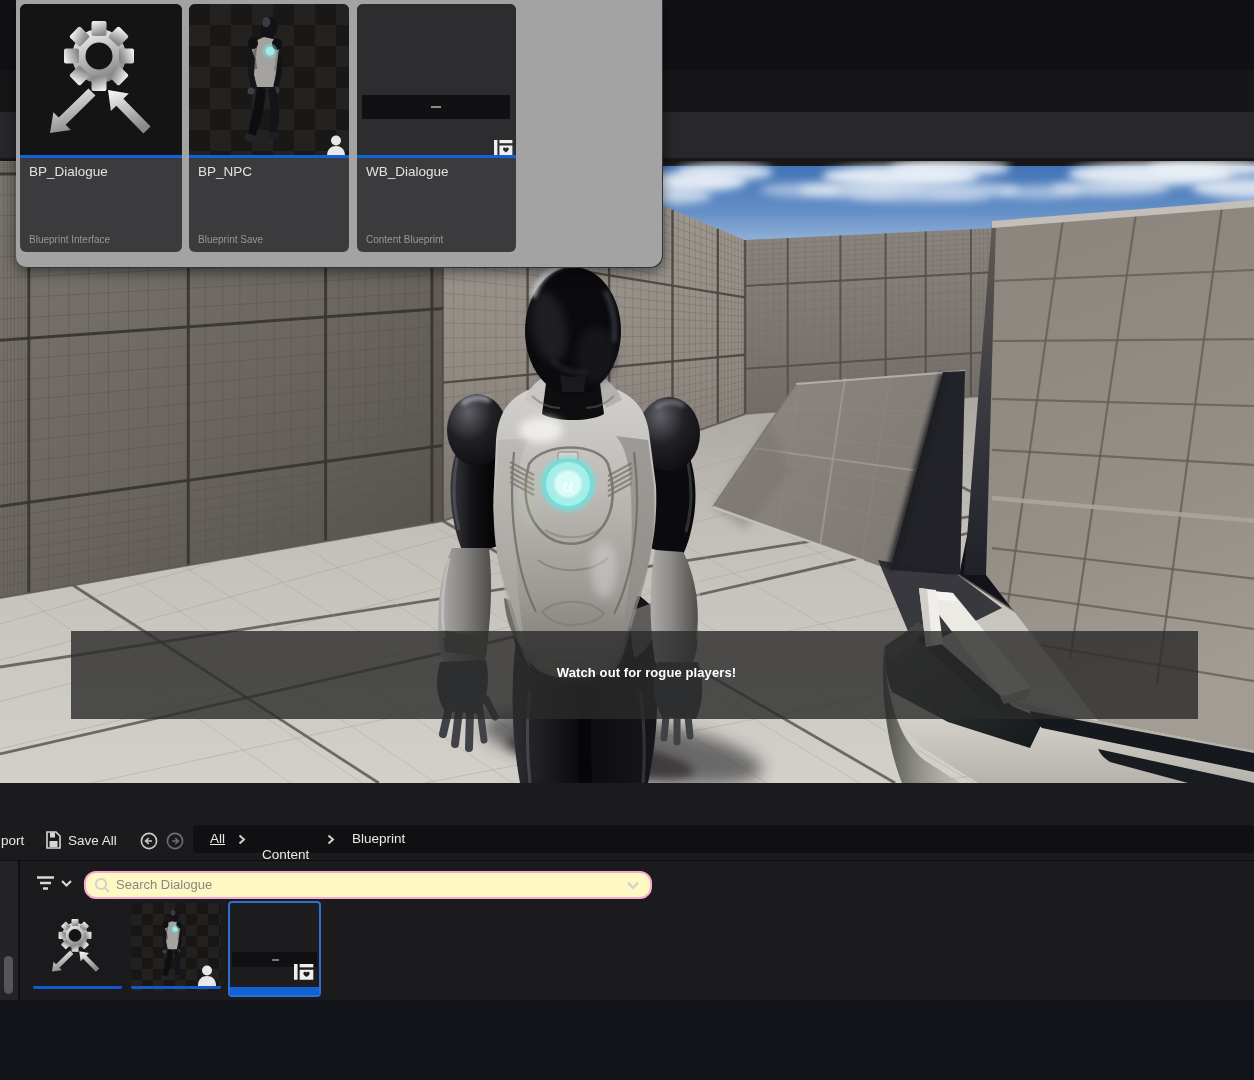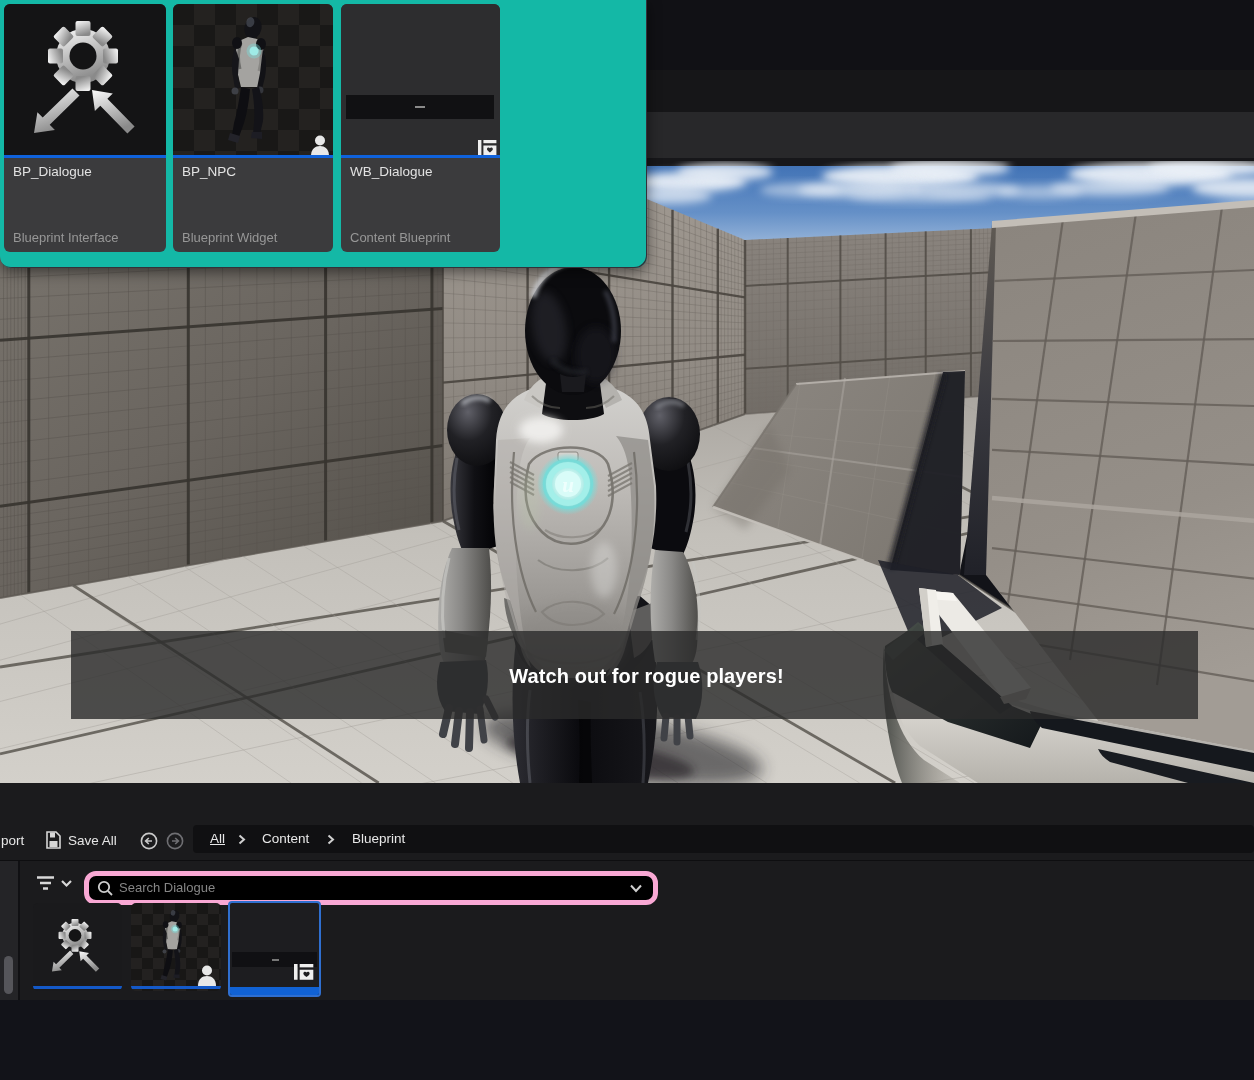--- a/index.html
+++ b/index.html
@@ -7,45 +7,45 @@
 #stage{position:relative;width:1254px;height:1080px;}
 
 #band1{left:0;top:0;width:1254px;height:70px;background:#111115;}
 #band2{left:0;top:70px;width:1254px;height:42px;background:#161618;}
 #band3{left:0;top:112px;width:1254px;height:46px;background:#28282a;}
 #band4{left:0;top:158px;width:1254px;height:8px;background:#17171a;}
 
 #vp{left:0;top:161px;width:1254px;height:622px;}
 #subt{left:71px;top:631px;width:1127px;height:88px;background:rgba(43,43,43,0.80);}
 #subt span{position:absolute;left:0;right:0;top:34px;text-align:center;color:#fff;
-font-weight:bold;font-size:20px;letter-spacing:0.1px;padding-left:24px;}
+font-weight:bold;font-size:13px;letter-spacing:0.1px;padding-left:24px;}
 
-#popup{left:0;top:0;width:647px;height:268px;background:#14b8a6;border-radius:0 0 12px 12px;
+#popup{left:16px;top:0;width:647px;height:268px;background:#a3a3a3;border-radius:0 0 12px 12px;
 box-shadow:0 4px 14px rgba(0,0,0,0.5), inset -1px -1px 0 #32323a;}
 .card{position:absolute;top:4px;height:248px;background:#3b3b3d;border-radius:6px;overflow:hidden;}
 .thumb{position:absolute;left:0;top:0;right:0;height:151px;}
 .bline{position:absolute;left:0;top:151px;right:0;height:3px;background:#0f62dc;}
 .cname{position:absolute;left:9px;top:160px;font-size:13.5px;color:#e2e2e2;}
-.ctype{position:absolute;left:9px;bottom:7px;font-size:13px;color:#979797;}
+.ctype{position:absolute;left:9px;bottom:7px;font-size:10px;color:#979797;}
 #c1{left:4px;width:162px;} #c2{left:173px;width:160px;} #c3{left:341px;width:159px;}
 #c1 .thumb{background:#141415;}
 #c2 .thumb{background:repeating-conic-gradient(#242220 0% 25%, #191817 0% 50%) 0 0/42px 42px;}
 #c3 .thumb{background:#2d2d2f;}
 #wprev{position:absolute;left:5px;top:91px;width:148px;height:24px;background:#111113;}
 #wprev i{position:absolute;left:69px;top:11px;width:10px;height:2px;background:#8a8a8a;}
 
 #bot{left:0;top:783px;width:1169px;height:297px;background:#121318;}
 #cb{position:absolute;left:0;top:0;width:1254px;height:217px;background:#1b1b1d;}
 #toolrow{position:absolute;left:0;top:0;width:1254px;height:77px;}
 #crumb{position:absolute;left:193px;top:42px;width:1061px;height:28px;background:#101012;border-radius:4px;}
 .ctext{position:absolute;top:6px;font-size:13.5px;color:#e8e8e8;}
 #row2sep{position:absolute;left:0;top:77px;width:1254px;height:1px;background:#0e0e10;}
 #leftstrip{position:absolute;left:0;top:78px;width:18px;height:139px;background:#242427;border-right:2px solid #101013;}
 #scrollpill{position:absolute;left:4px;top:173px;width:9px;height:38px;border-radius:5px;background:#55555a;}
-#searchpill{position:absolute;left:84px;top:88px;width:564px;height:24px;border-radius:12px;background:#000000;border:5px solid #f9a8d4;}
+#searchpill{position:absolute;left:84px;top:88px;width:564px;height:24px;border-radius:12px;background:#fef9c3;border:2px solid #f9a8d4;}
 #searchtext{position:absolute;left:30px;top:4px;font-size:13px;color:#868686;}
 .tcard{position:absolute;top:120px;height:88px;background:#1a1a1c;border-radius:5px;overflow:hidden;}
 .tblue{position:absolute;left:0;bottom:2px;right:0;height:3px;background:#1459c8;}
 #t1{left:33px;width:89px;} #t2{left:131px;width:90px;}
 #t2{background:repeating-conic-gradient(#232120 0% 25%, #181716 0% 50%) 0 0/22px 22px;}
 #t3{left:228px;top:118px;width:89px;height:92px;background:#1d1d20;border:2px solid #2f6fd0;border-radius:4px;}
 #t3 .band{position:absolute;left:2px;top:49px;right:2px;height:15px;background:#101013;}
 #t3 .band i{position:absolute;left:40px;top:7px;width:7px;height:2px;background:#777;}
 #t3 .bar{position:absolute;left:0;bottom:0;right:0;height:8px;background:#1162d4;}
 #botdark{position:absolute;left:0;top:217px;width:1254px;height:80px;background:#121319;}
@@ -616,21 +616,21 @@
 <circle cx="27" cy="34" r="4.5" fill="#b7f3ef"></circle>
 <circle cx="27" cy="34" r="7.5" fill="#7adfdb" opacity="0.4"></circle>
 </g>
             <g transform="translate(138,131) scale(1.0)" fill="#e8e8e8">
               <circle cx="9" cy="5.5" r="5"></circle>
               <path d="M0,21 C0,14 4,11 9,11 C14,11 18,14 18,21 Z"></path>
             </g>
           </svg></div>
   <div class="bline"></div>
         <div class="cname">BP_NPC</div>
-        <div class="ctype">Blueprint Widget</div>
+        <div class="ctype">Blueprint Save</div>
       </div>
  <div class="card" id="c3">
         <div class="thumb"><div id="wprev">
             <i></i>
           </div>
    <svg width="159" height="151">
             <g transform="translate(137,136) scale(1.0)" fill="#efefef">
               <rect x="0" y="0" width="3.4" height="15"></rect>
               <rect x="5.4" y="0" width="13" height="3.2"></rect>
               <path d="M5.4,5.4 h13 v9.6 h-13 Z M11.9,8.2 c-0.8,-1.4 -3,-0.8 -3,0.8 c0,1.2 1.8,2.6 3,3.4 c1.2,-0.8 3,-2.2 3,-3.4 c0,-1.6 -2.2,-2.2 -3,-0.8 Z" fill-rule="evenodd"></path>
@@ -658,21 +658,21 @@
           </svg>
    <svg class="abs" style="left:166px;top:49px;" width="18" height="18">
      <circle cx="9" cy="9" r="7.6" fill="none" stroke="#6f6f73" stroke-width="1.6"></circle>
      <path d="M6,9 H11.6 M9.2,6 L12.4,9 L9.2,12" stroke="#6f6f73" stroke-width="1.6" fill="none"></path>
           </svg>
    <div id="crumb">
      <div class="ctext" style="left:17px;text-decoration:underline;">All</div>
      <svg class="abs" style="left:44px;top:9px;" width="10" height="11">
               <path d="M2.5,1.5 L7,5.5 L2.5,9.5" stroke="#cfcfcf" stroke-width="2" fill="none"></path>
             </svg>
-     <div class="ctext" style="left:69px;">Content</div>
+     <div class="ctext" style="left:69px;margin-top:16px;">Content</div>
      <svg class="abs" style="left:133px;top:9px;" width="10" height="11">
               <path d="M2.5,1.5 L7,5.5 L2.5,9.5" stroke="#cfcfcf" stroke-width="2" fill="none"></path>
             </svg>
      <div class="ctext" style="left:159px;">Blueprint</div>
    </div>
   </div>
   <div id="row2sep"></div>
   <div id="leftstrip"></div>
   <div id="scrollpill"></div>
   <svg class="abs" style="left:36px;top:92px;" width="40" height="18">

